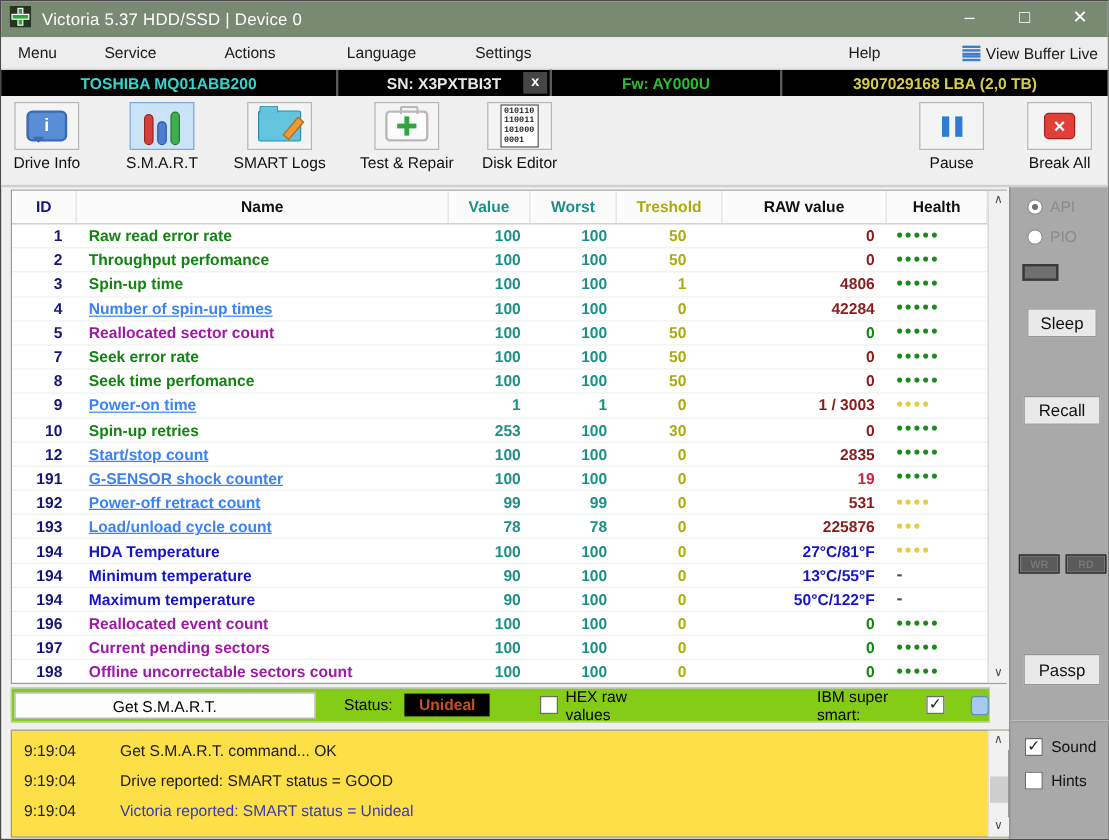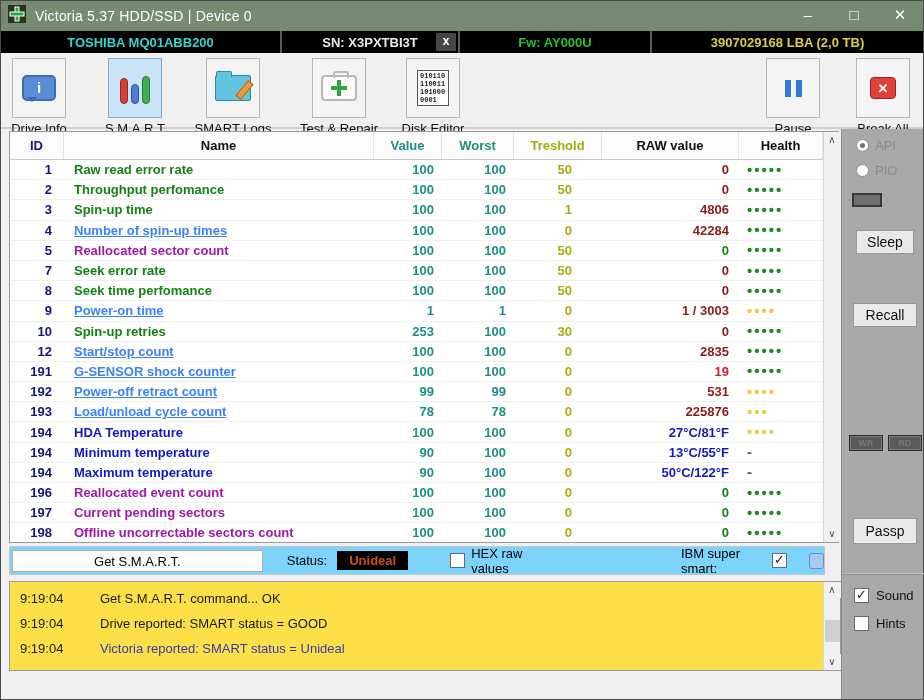--- a/index.html
+++ b/index.html
@@ -26,21 +26,21 @@
   .dseg { display:flex; align-items:center; justify-content:center; border-right:2px solid #5a5a5a; height:22px; }
   .dseg.model { width:281px; color:#35D4CC; }
   .dseg.sn { width:178px; color:#E8E8E8; justify-content:center; position:relative; }
   .dseg.fw { width:192px; color:#2DBE2D; }
   .dseg.cap { flex:1; color:#D6CE45; border-right:none; }
   .sn-close { position:absolute; right:2px; top:2px; width:20px; height:18px; background:#454545; color:#fff; font-size:12px; line-height:17px; text-align:center; font-weight:bold; }
 
   
   .toolbar { height:76px; background:#F0F0F0; border-bottom:2px solid #cfcfcf; display:flex; align-items:flex-start; padding-top:5px; flex:none; }
   .tbtn { display:flex; flex-direction:column; align-items:center; width:72px; flex:none; }
-  .tbtn .ibox { width:54px; height:60px; border:1px solid #b6b6b6; background:#F4F4F4; display:flex; align-items:center; justify-content:center; }
+  .tbtn .ibox { width:54px; height:40px; border:1px solid #b6b6b6; background:#F4F4F4; display:flex; align-items:center; justify-content:center; }
   .tbtn.selected .ibox { background:#CBE3F7; border-color:#7FA9D8; }
   .tbtn .lbl { font-size:13px; margin-top:3px; color:#111; white-space:nowrap; }
   .t-driveinfo{margin-left:2px;} .t-smart{margin-left:24px;} .t-logs{margin-left:26px;} .t-test{margin-left:34px;} .t-disk{margin-left:22px;}
   .t-pause{margin-left:auto;} .t-break{margin-left:18px; margin-right:4px;}
 
   
   .ic-bubble { width:34px; height:26px; background:#5B8DD6; border:2px solid #3A6BB0; border-radius:5px; color:#fff; font-weight:bold; font-size:15px; text-align:center; line-height:22px; position:relative; }
   .ic-bubble:after { content:""; position:absolute; left:3px; bottom:-8px; border:5px solid transparent; border-top-color:#3A6BB0; }
   .ic-tubes { display:flex; align-items:flex-end; gap:3px; height:32px; }
   .ic-tubes i { display:block; width:8px; border-radius:4px; }
@@ -85,21 +85,21 @@
   .nc-green{color:#128412;} .nc-black{color:#3b82f6;text-decoration:underline;} .nc-purple{color:#A018A8;} .nc-blue{color:#1515C8;}
   .rc-maroon{color:#8B1A1A;} .rc-green{color:#128412;} .rc-blue{color:#1515C8;} .rc-red{color:#D22040;}
   .hc-green{color:#1E8A1E;} .hc-yellow{color:#E6CC3E;} .hc-none{color:#555; font-size:13px; letter-spacing:0;}
 
   .vscroll { width:17px; background:#F1F1F1; border-left:1px solid #d5d5d5; display:flex; flex-direction:column; align-items:center; justify-content:space-between; color:#505050; font-size:10px; }
   .scroll-arrow { width:17px; height:16px; line-height:16px; text-align:center; background:#F1F1F1; }
   .scroll-track { flex:1; width:17px; position:relative; }
   .log-thumb { position:absolute; top:40%; left:1px; width:15px; height:22px; background:#CFCFCF; }
 
   
-  .statusbar { margin:3px 0 0 8px; width:816px; height:29px; background:#7dd3fc; border:1px solid #c6c6c6; display:flex; align-items:center; font-size:13px; }
+  .statusbar { margin:3px 0 0 8px; width:816px; height:29px; background:#84cc16; border:1px solid #c6c6c6; display:flex; align-items:center; font-size:13px; }
   .get-smart { width:288px; height:22px; margin-left:2px; border:1px solid #adadad; background:#FDFDFD; text-align:center; line-height:21px; }
   .status-label { margin-left:24px; }
   .unideal { margin-left:10px; background:#000; color:#C8501C; font-weight:bold; padding:2px 12px; }
   .chk { width:15px; height:15px; background:#fff; border:1px solid #6a6a6a; position:relative; flex:none; }
   .chk.checked:after { content:"✓"; position:absolute; left:1px; top:-2px; font-size:13px; color:#222; }
   .hex-group { margin-left:42px; display:flex; align-items:center; gap:6px; }
   .ibm-group { margin-left:132px; display:flex; align-items:center; gap:8px; }
   .blue-square { width:17px; height:16px; background:#A9C9EF; border:1px solid #5E8EC8; border-radius:3px; margin-left:22px; }
 
   
@@ -139,20 +139,38 @@
         </svg>
     </span>
     <span class="title-text">Victoria 5.37 HDD/SSD | Device 0</span>
     <span class="win-controls">
       <span class="win-btn">–</span>
       <span class="win-btn">□</span>
       <span class="win-btn">✕</span>
     </span>
   </div>
 
+  <div class="menubar">
+    <span class="menu-item mi-menu">Menu</span>
+    <span class="menu-item mi-service">Service</span>
+    <span class="menu-item mi-actions">Actions</span>
+    <span class="menu-item mi-language">Language</span>
+    <span class="menu-item mi-settings">Settings</span>
+    <span class="menu-item mi-help">Help</span>
+    <span class="view-buffer">
+      <span class="list-icon">
+          <i></i>
+          <i></i>
+          <i></i>
+          <i></i>
+          <i></i>
+        </span>
+      <span>View Buffer Live</span>
+    </span>
+  </div>
 
   <div class="drivebar">
     <div class="dseg model">TOSHIBA MQ01ABB200</div>
     <div class="dseg sn">
       <span>SN: X3PXTBI3T</span>
       <span class="sn-close">x</span>
     </div>
     <div class="dseg fw">Fw: AY000U</div>
     <div class="dseg cap">3907029168 LBA (2,0 TB)</div>
   </div>

